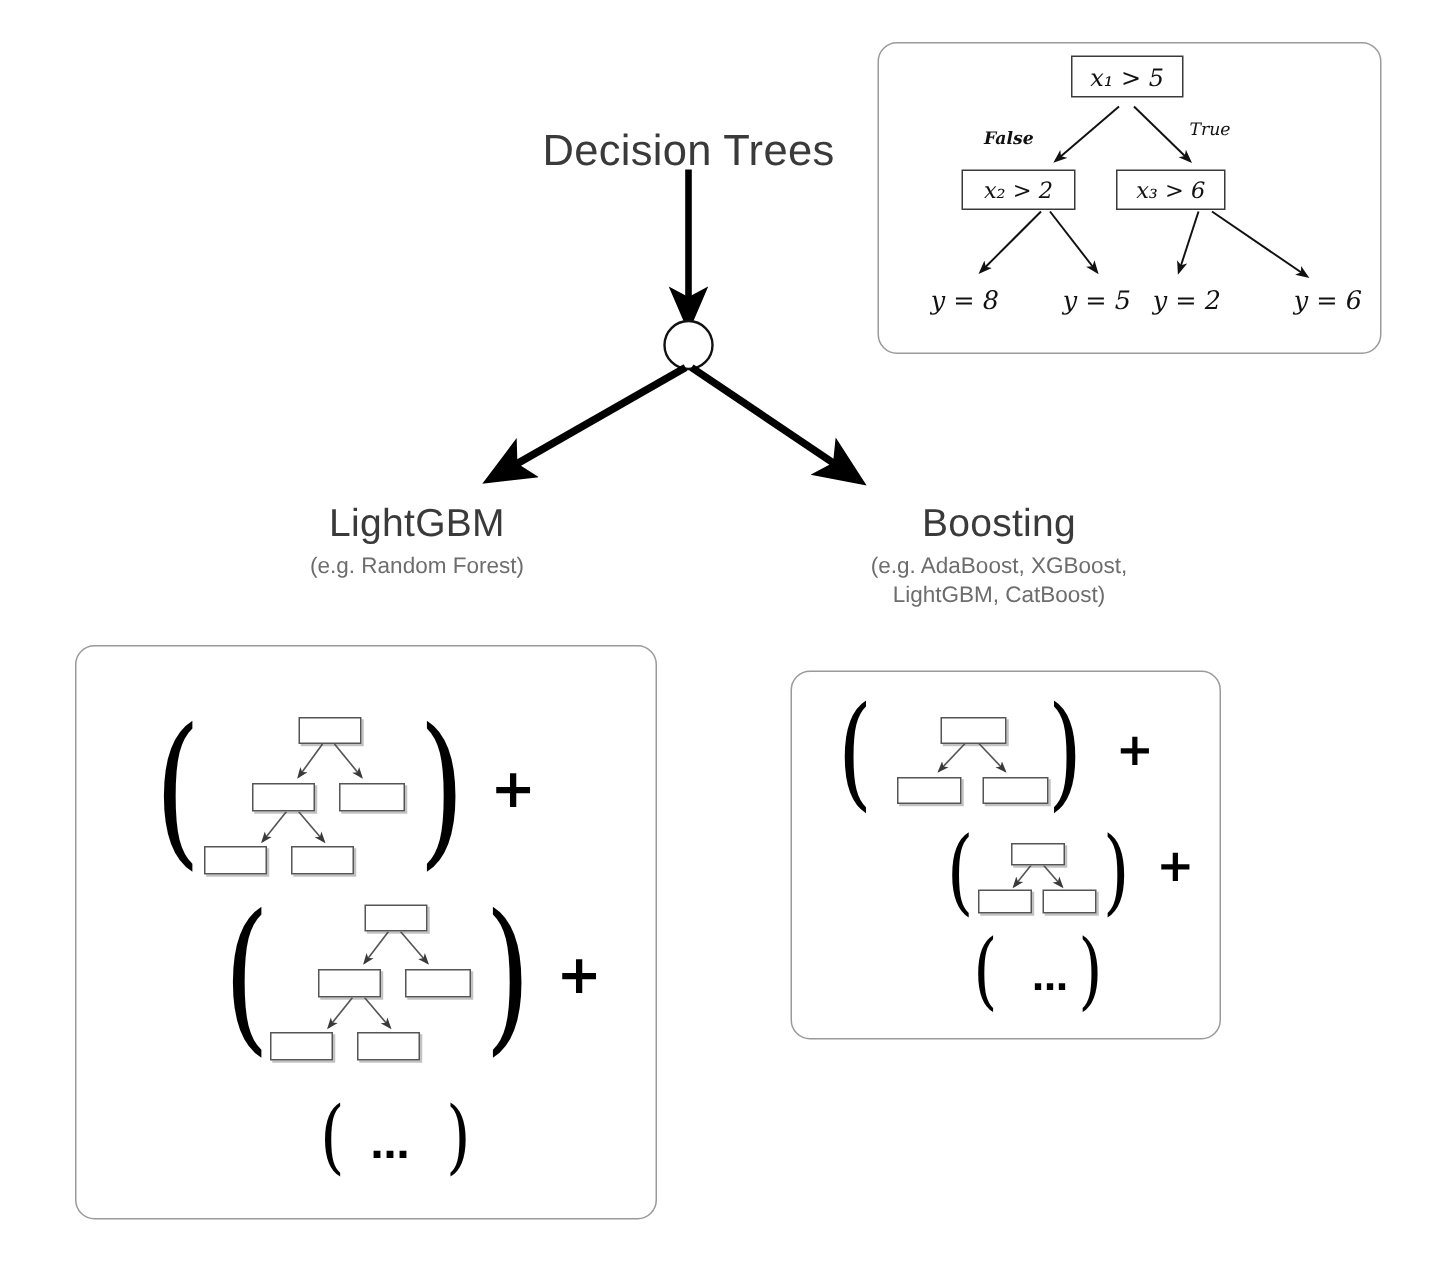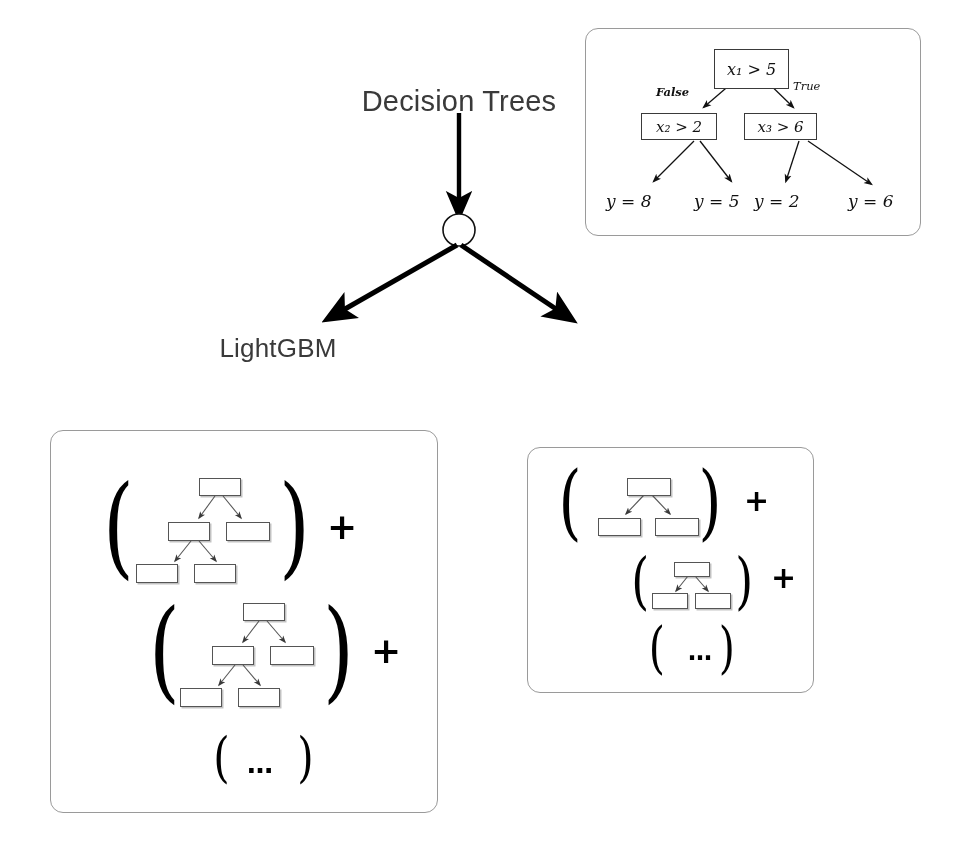--- a/index.html
+++ b/index.html
@@ -73,21 +73,21 @@
     display:flex;align-items:center;justify-content:center;
     white-space:nowrap;
   }
   .dtleaf{
     position:absolute;
     font-family:"DejaVu Serif", serif;
     font-style:italic;
     color:#111;
     font-size:17px;
     white-space:nowrap;
-    text-align:left;
+    text-align:right;
   }
   .dtedge-label{
     position:absolute;
     font-family:"DejaVu Serif", serif;
     font-style:italic;
     font-size:11.5px;
     color:#111;
     white-space:nowrap;
   }
 
@@ -150,40 +150,44 @@
     <circle cx="459" cy="230" r="16" fill="#fff" stroke="#111" stroke-width="1.6"></circle>
 
     <line x1="457" y1="245" x2="338" y2="313" stroke="#000" stroke-width="5" marker-end="url(#arrowBig)"></line>
 
     <line x1="461" y1="245" x2="562" y2="313" stroke="#000" stroke-width="5" marker-end="url(#arrowBig)"></line>
   </svg>
 
   <div class="heading" id="title-decision-trees">Decision Trees</div>
 
   <div class="heading" id="label-bagging">LightGBM</div>
-
+  <div class="sublabel" id="sub-bagging">(e.g. Random Forest)</div>
+
+  <div class="heading" id="label-boosting">Boosting</div>
+  <div class="sublabel" id="sub-boosting">(e.g. AdaBoost, XGBoost,
+LightGBM, CatBoost)</div>
 
   <div class="panel" id="dt-panel">
 
     <svg class="overlay" width="336" height="208">
 
       <line x1="160" y1="42" x2="118" y2="78" stroke="#111" stroke-width="1.3" marker-end="url(#arrowDT)"></line>
 
       <line x1="170" y1="42" x2="207" y2="78" stroke="#111" stroke-width="1.3" marker-end="url(#arrowDT)"></line>
 
       <line x1="108" y1="112" x2="68" y2="152" stroke="#111" stroke-width="1.3" marker-end="url(#arrowDT)"></line>
 
       <line x1="114" y1="112" x2="145" y2="152" stroke="#111" stroke-width="1.3" marker-end="url(#arrowDT)"></line>
 
       <line x1="213" y1="112" x2="200" y2="152" stroke="#111" stroke-width="1.3" marker-end="url(#arrowDT)"></line>
 
       <line x1="222" y1="112" x2="285" y2="155" stroke="#111" stroke-width="1.3" marker-end="url(#arrowDT)"></line>
     </svg>
 
-    <div class="dtnode" style="left:128px;top:20px;width:75px;height:40px;font-size:16px;">
+    <div class="dtnode" style="left:128px;top:8px;width:75px;height:28px;font-size:16px;">
       <span>x₁ &gt; 5</span>
     </div>
 
     <div class="dtedge-label" style="left:70px;top:56px;font-weight:bold;">False</div>
     <div class="dtedge-label" style="left:207px;top:50px;">True</div>
 
     <div class="dtnode" style="left:55px;top:84px;width:76px;height:27px;font-size:15px;">
       <span>x₂ &gt; 2</span>
     </div>
     <div class="dtnode" style="left:158px;top:84px;width:73px;height:27px;font-size:15px;text-align:center;">

